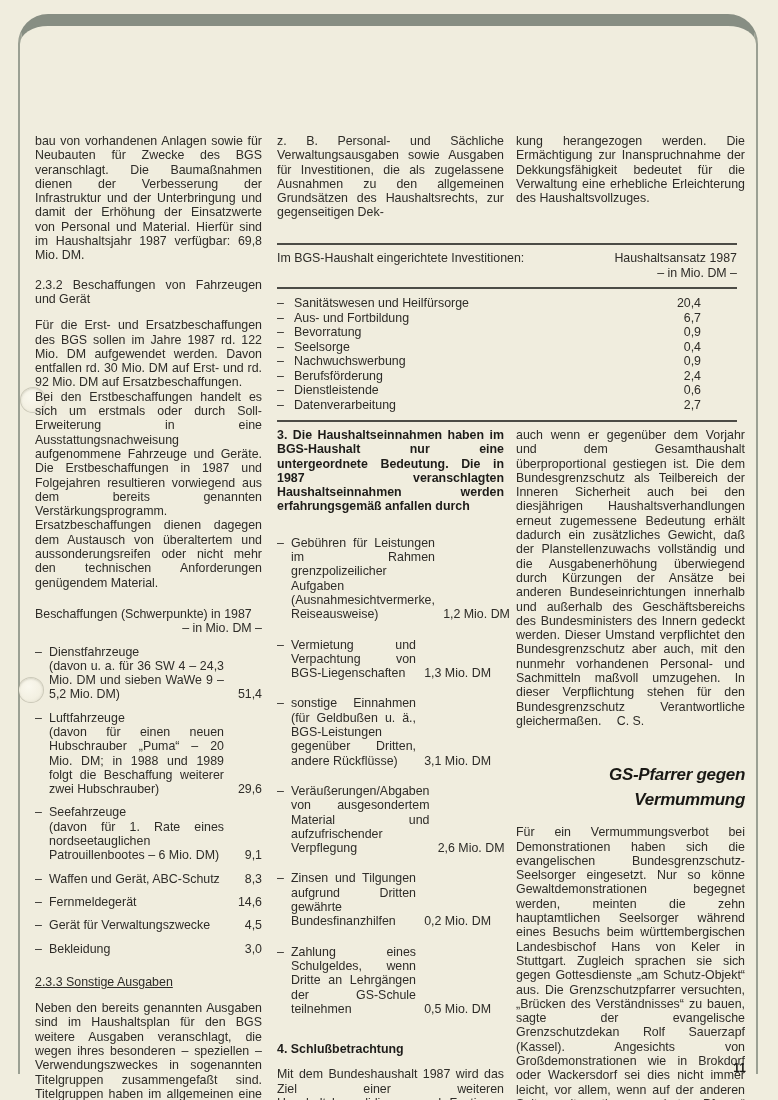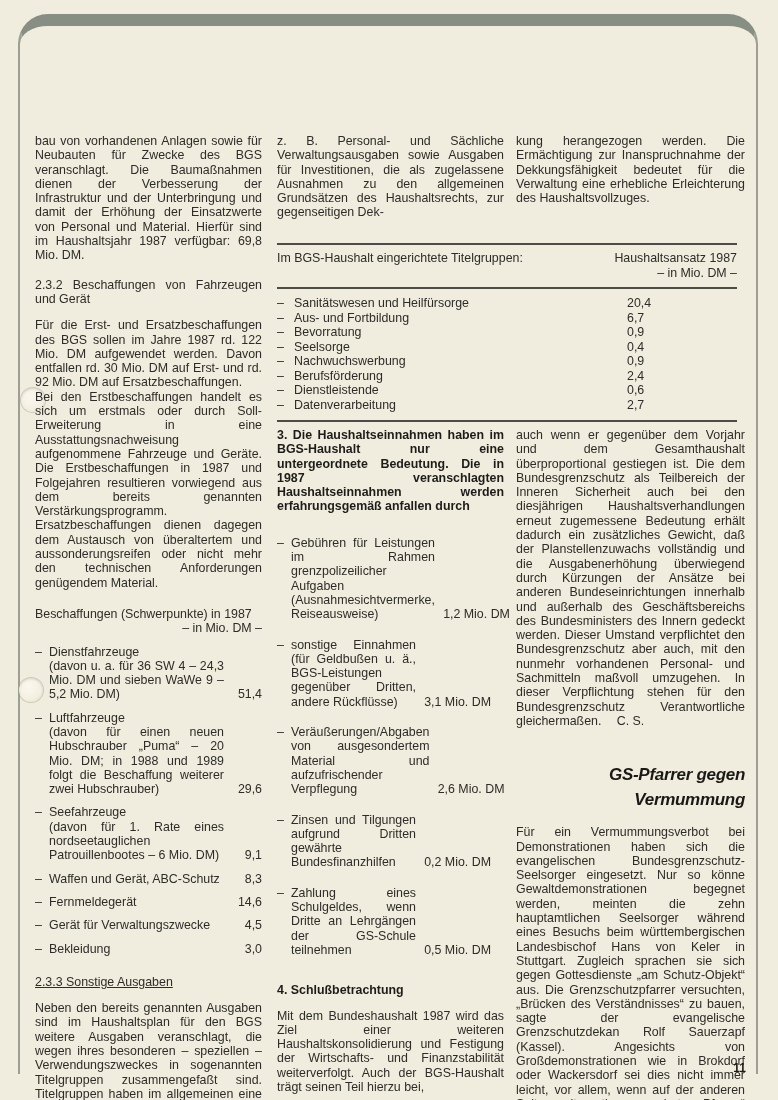--- a/index.html
+++ b/index.html
@@ -46,21 +46,21 @@
     font-size:12.4px;line-height:14.5px;
     border-top:2px solid #4c4c46;border-bottom:2px solid #4c4c46;
     padding:6px 0 8px 0;
   }
   .tg-head{display:flex;justify-content:space-between;align-items:flex-start;padding-bottom:7px;}
   .tg-head-right{text-align:right;}
   .tg-rule{border-top:2px solid #4c4c46;margin-bottom:7px;}
   .trow{display:flex;}
   .trow::before{content:"–";width:17px;flex:none;}
   .trow-lbl{flex:1;}
-  .trow-val{flex:none;width:110px;text-align:left;padding-right:36px;box-sizing:border-box;}
+  .trow-val{flex:none;width:110px;text-align:right;padding-right:36px;box-sizing:border-box;}
   
   .sig{margin-top:-14.3px;text-align:center;}
   .art-head{
     font-size:17px;line-height:25px;font-weight:bold;font-style:italic;
     color:#1a1915;text-align:right;margin:34px 0 13px 0;letter-spacing:-0.3px;
   }
   .pagenum{
     position:absolute;left:728px;top:1061px;width:18px;
     font-size:12px;font-weight:bold;text-align:right;color:#1d1c19;
   }
@@ -138,21 +138,21 @@
 <div class="col" style="left:277px;top:134px;width:227px;">
   <p class="p">z. B. Personal- und Sächliche Verwaltungsausgaben sowie Ausgaben für Investitionen, die als zugelassene Ausnahmen zu den allgemeinen Grundsätzen des Haushaltsrechts, zur gegenseitigen Dek-</p>
 </div>
 
 <div class="col" style="left:516px;top:134px;width:229px;">
   <p class="p">kung herangezogen werden. Die Ermächtigung zur Inanspruchnahme der Dekkungsfähigkeit bedeutet für die Verwaltung eine erhebliche Erleichterung des Haushaltsvollzuges.</p>
 </div>
 
 <div class="tg-table">
   <div class="tg-head">
-    <div>Im BGS-Haushalt eingerichtete Titelgruppen:</div>
+    <div>Im BGS-Haushalt eingerichtete Investitionen:</div>
     <div class="tg-head-right">
       <div>Haushaltsansatz 1987</div>
       <div>– in Mio. DM –</div>
     </div>
   </div>
   <div class="tg-rule"></div>
   <div class="trow">
       <div class="trow-lbl">Sanitätswesen und Heilfürsorge</div>
       <div class="trow-val">20,4</div>
     </div>
@@ -187,20 +187,24 @@
 </div>
 
 <div class="col mcol" style="left:277px;top:428px;width:227px;">
   <div class="b" style="margin-bottom:22px;">3. Die Haushaltseinnahmen haben im BGS-Haushalt nur eine untergeordnete Bedeutung. Die in 1987 veranschlagten Haushaltseinnahmen werden erfahrungsgemäß anfallen durch</div>
 
   <div class="li">
     <div class="li-body">Gebühren für Leistungen im Rahmen grenzpolizeilicher Aufgaben (Ausnahmesichtvermerke, Reiseausweise)</div>
     <div class="li-val">1,2 Mio. DM</div>
   </div>
   <div class="li">
+    <div class="li-body">Vermietung und Verpachtung von BGS-Liegenschaften</div>
+    <div class="li-val">1,3 Mio. DM</div>
+  </div>
+  <div class="li">
     <div class="li-body">sonstige Einnahmen (für Geldbußen u. ä., BGS-Leistungen gegenüber Dritten, andere Rückflüsse)</div>
     <div class="li-val">3,1 Mio. DM</div>
   </div>
   <div class="li">
     <div class="li-body">Veräußerungen/Abgaben von ausgesondertem Material und aufzufrischender Verpflegung</div>
     <div class="li-val">2,6 Mio. DM</div>
   </div>
   <div class="li">
     <div class="li-body">Zinsen und Tilgungen aufgrund Dritten gewährte Bundesfinanzhilfen</div>
     <div class="li-val">0,2 Mio. DM</div>

